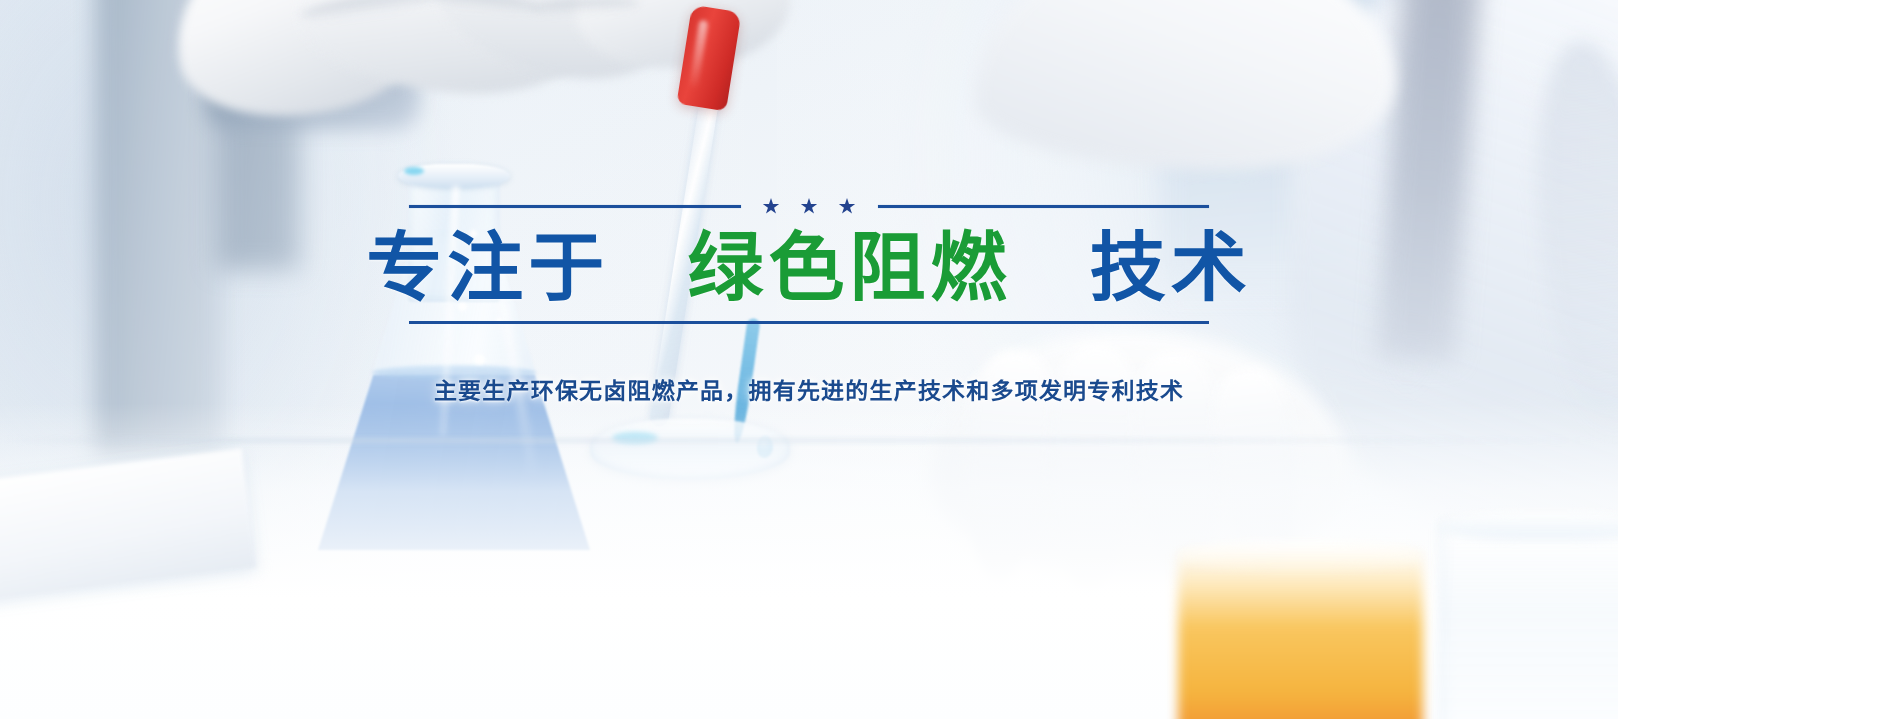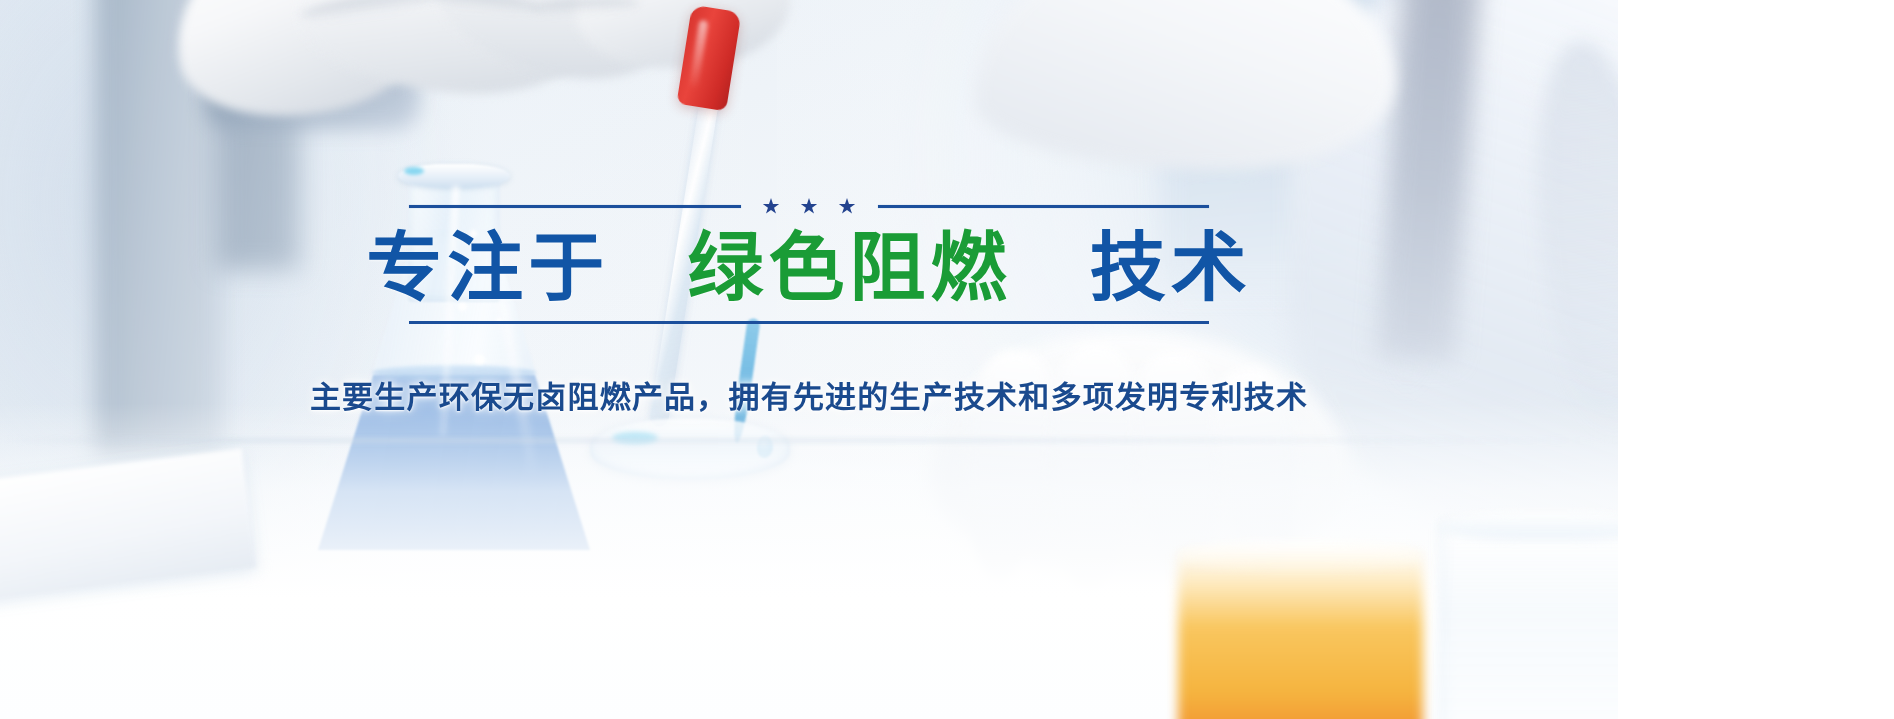--- a/index.html
+++ b/index.html
@@ -335,21 +335,21 @@
   .subtitle-en {
     margin-top:22px;
     font-size:27px; font-weight:700; letter-spacing:.6px;
     color:#1f4e93; white-space:nowrap;
     text-shadow:0 1px 2px rgba(255,255,255,.7);
   }
 
   
   .desc-cn {
     margin-top:48px;
-    font-size:31px; font-weight:700; letter-spacing:1.2px;
+    font-size:23px; font-weight:700; letter-spacing:1.2px;
     color:#1a4a8e; white-space:nowrap;
     text-shadow:
       0 0 6px rgba(255,255,255,.95),
       0 0 14px rgba(255,255,255,.85),
       0 1px 2px rgba(255,255,255,.9);
   }
 </style>
 </head>
 <body>
 

